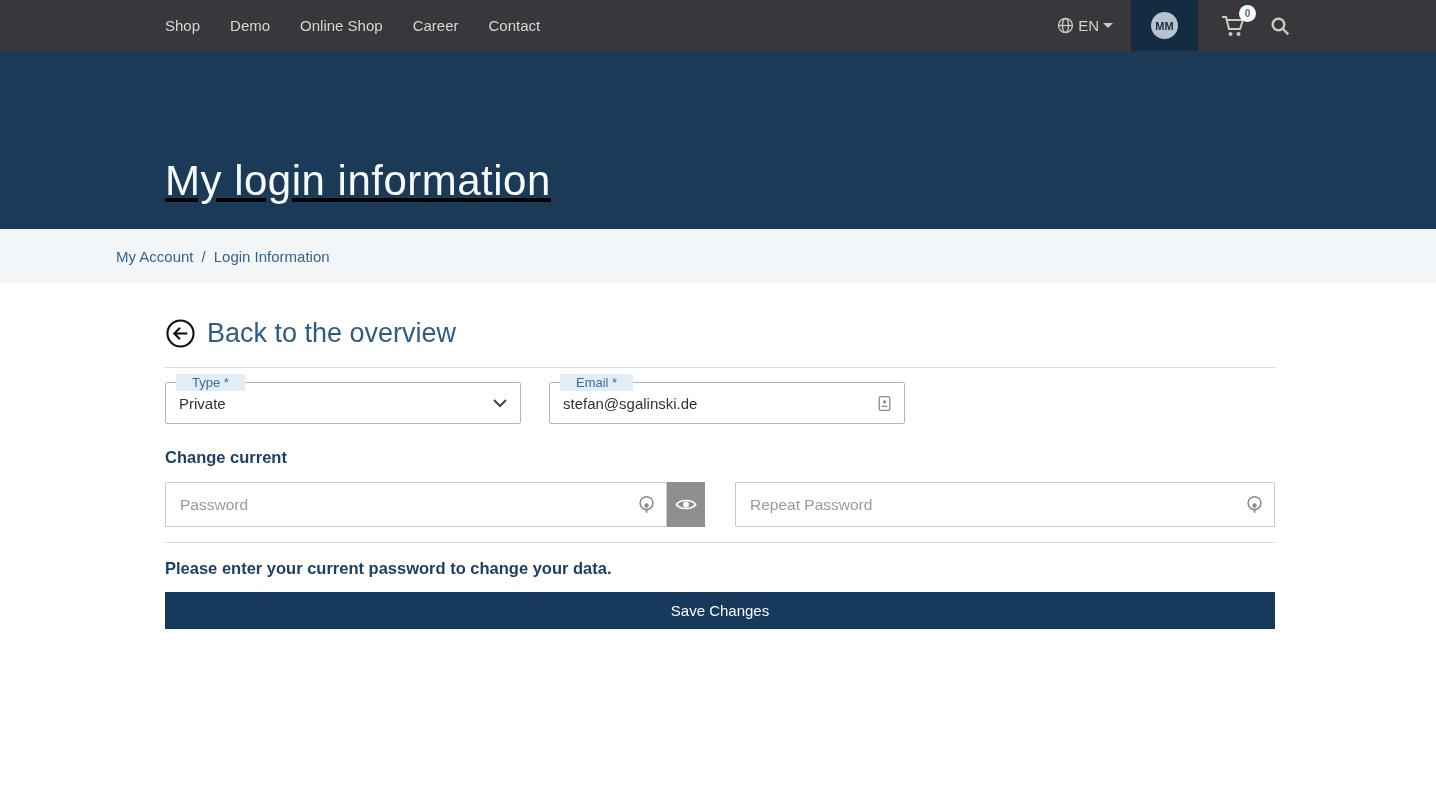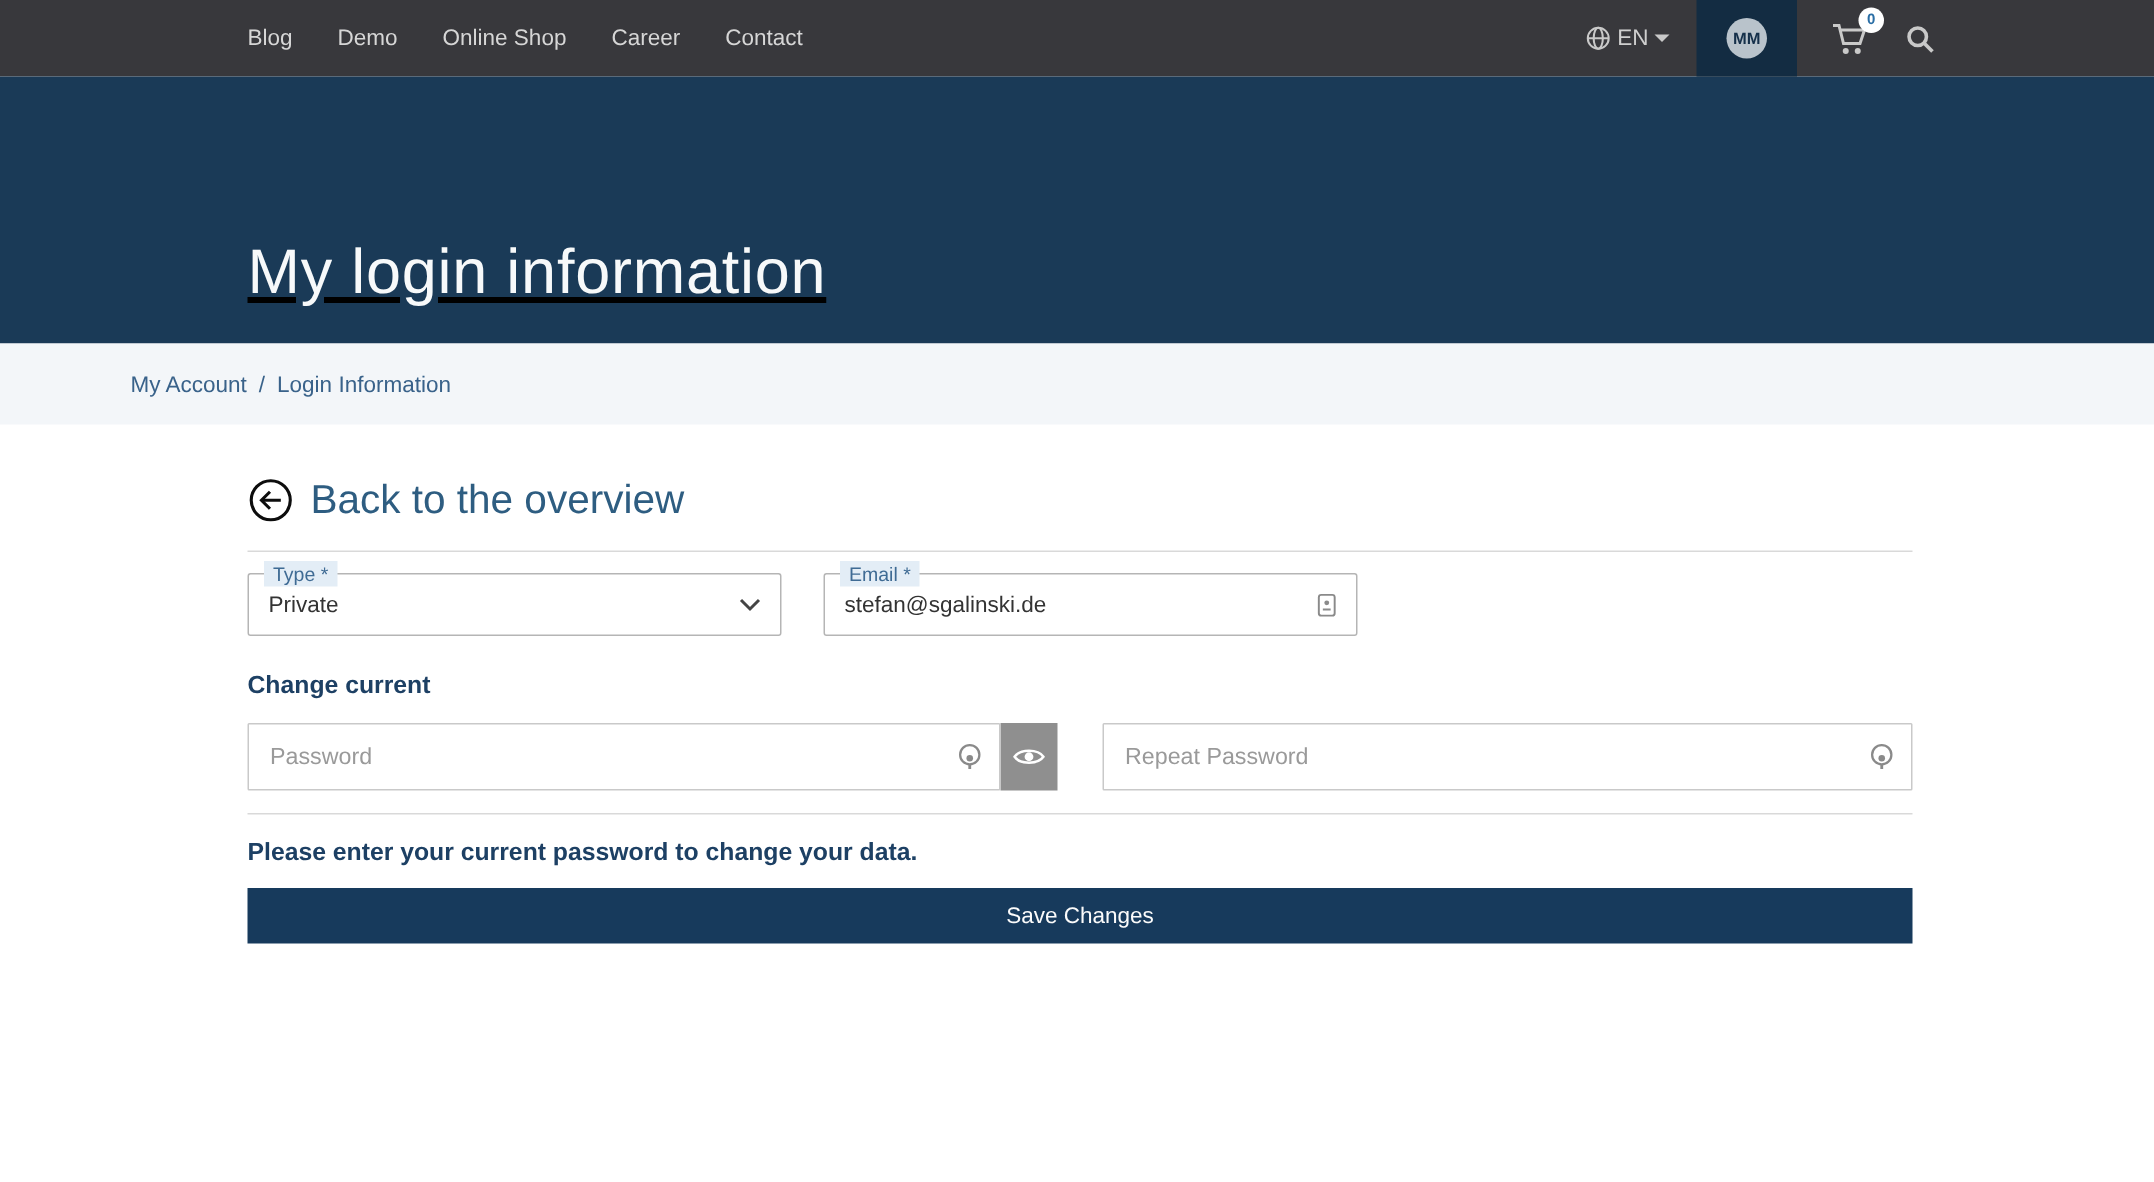--- a/index.html
+++ b/index.html
@@ -22,37 +22,37 @@
   .cart-badge { position:absolute; top:-9px; right:-10px; width:17px; height:17px; border-radius:50%;
                 background:#fff; color:#2a6ea5; font-size:10px; font-weight:bold;
                 display:flex; align-items:center; justify-content:center; }
   .search-wrap { margin-left:24px; cursor:pointer; display:flex; align-items:center; }
 
   
   .hero { height:178px; background:#1a3a57; display:flex; align-items:flex-end; padding:0 0 24px 165px;text-decoration:underline; }
   .hero h1 { color:#f7f9fa; font-size:42px; font-weight:400; letter-spacing:0.5px; }
 
   
-  .crumbbar { height:54px; background:#f3f6f9; display:flex; align-items:center; padding-left:87px; }
+  .crumbbar { height:54px; background:#f3f6f9; display:flex; align-items:center; padding-left:116px; }
   .crumb { color:#39628a; font-size:15px; }
   .crumb-link { cursor:pointer; }
   .crumb-sep { color:#39628a; font-size:15px; margin:0 8px; }
 
   
   .content { padding:35px 0 0 165px; width:1275px; }
   .inner { width:1110px; }
   .back-link { display:flex; align-items:center; gap:11px; cursor:pointer; }
   .back-link span.txt { color:#2e5d81; font-size:27px; }
   hr.sep { border:none; border-top:1px solid #d9d9d9; margin-top:18px; }
   hr.sep2 { border:none; border-top:1px solid #d9d9d9; margin-top:15px; }
 
   .form-row { display:flex; gap:28px; margin-top:14px; }
   .fieldset { position:relative; width:356px; height:42px; border:1px solid #b5b5b5; border-radius:2px; background:#fff; }
   .fieldset .flabel { position:absolute; top:-9px; left:10px; font-size:13px; color:#3f6b94;
-                      background:#e3edf6; padding:1px 6px; line-height:15px; }
+                      background:#e3edf6; padding:1px 16px; line-height:15px; }
   .fieldset .fbody { display:flex; align-items:center; justify-content:space-between; height:100%; padding:0 13px; cursor:pointer; }
   .fieldset .fval { font-size:15px; color:#333; }
 
   .section-h { margin-top:24px; font-size:16.5px; font-weight:bold; color:#1d4064; }
 
   .pw-row { display:flex; gap:30px; margin-top:15px; }
   .pw-group { display:flex; width:540px; }
   .input-wrap { position:relative; flex:1; }
   .input-wrap input { width:100%; height:45px; border:1px solid #c9c9c9; border-radius:1px;
                       padding:0 40px 0 14px; font-size:15.5px; color:#444;
@@ -66,21 +66,21 @@
   .save-btn { display:block; width:1110px; height:37px; margin-top:14px; background:#173a5c;
               border:none; color:#fbfbfb; font-size:15px; cursor:pointer;
               font-family:"Liberation Sans", sans-serif; }
 </style>
 </head>
 <body>
 
 <div class="topnav">
   <div class="nav-inner">
     <div class="nav-menu">
-      <span class="nav-item">Blog</span>
+      <span class="nav-item">Shop</span>
       <span class="nav-item">Demo</span>
       <span class="nav-item">Online Shop</span>
       <span class="nav-item">Career</span>
       <span class="nav-item">Contact</span>
     </div>
     <div class="nav-right">
       <div class="lang">
         <span style="display:flex;">
           <svg width="17" height="17" viewBox="0 0 20 20">
               <g stroke="#c9c9c9" stroke-width="1.6" fill="none">

